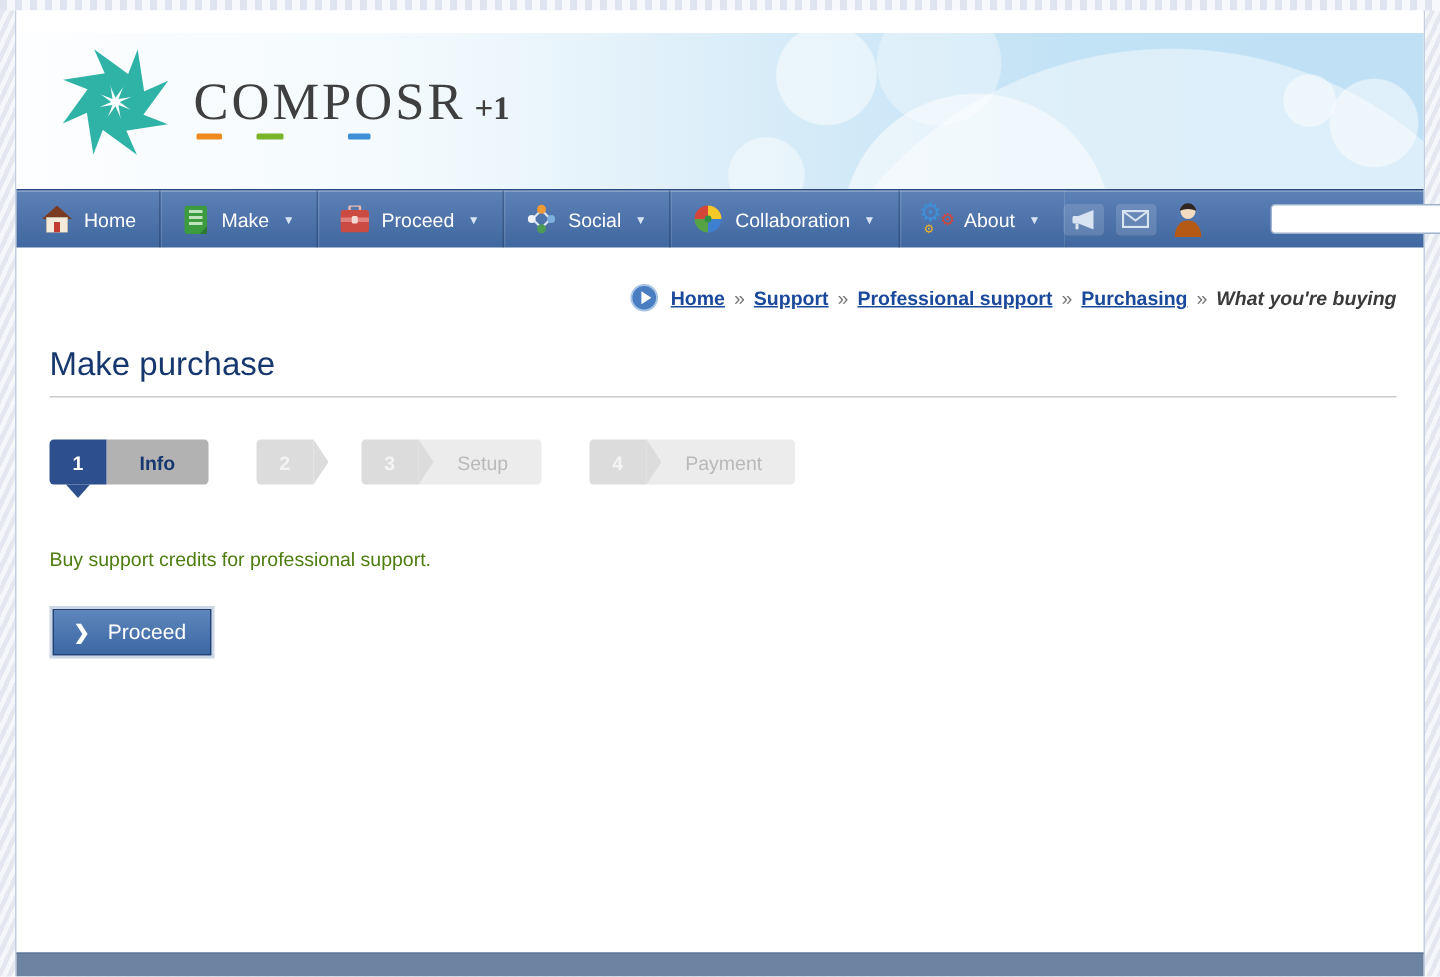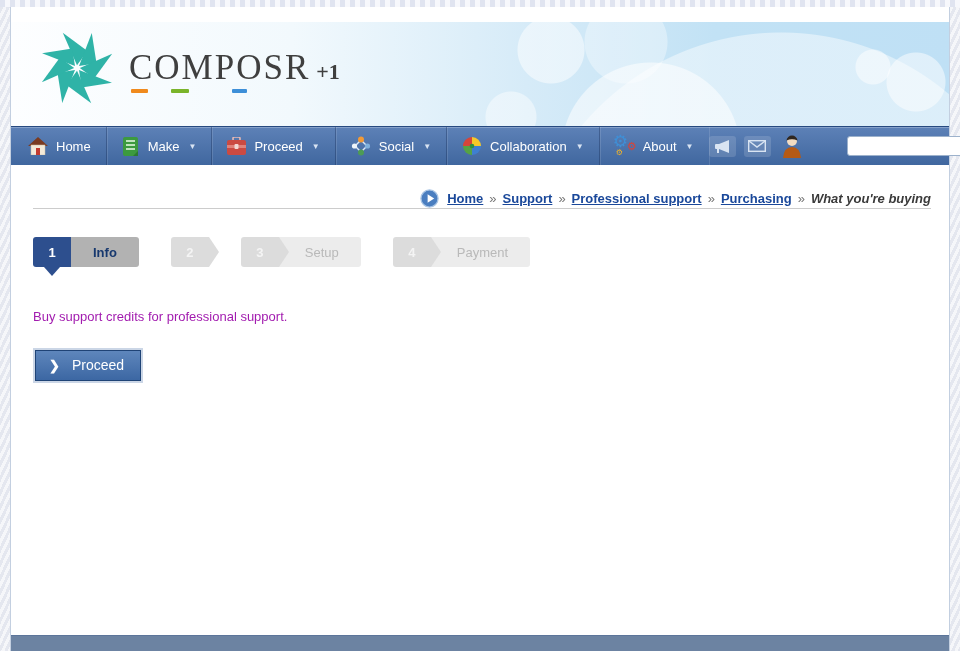--- a/index.html
+++ b/index.html
@@ -106,21 +106,21 @@
     border:8px solid transparent; border-top:9px solid #2d4f8e; border-bottom:none;
   }
   .step.inactive .step-num  { background:#dcdcdc; color:#f4f4f4; border-radius:3px 0 0 3px; z-index:1; }
   .step.inactive .step-num::after {
     content:""; position:absolute; left:100%; top:0;
     border-top:15px solid transparent; border-bottom:15px solid transparent;
     border-left:10px solid #dcdcdc;
   }
   .step.inactive .step-label { background:#ececec; color:#b9b9b9; padding-left:26px; border-radius:0 3px 3px 0; }
 
-  .description { font-size:13px; color:#a21caf; padding:42px 0 0 22px; }
+  .description { font-size:13px; color:#4d7c0f; padding:42px 0 0 22px; }
 
   .proceed-outer {
     display:inline-block; margin:24px 0 0 22px;
     border:2px solid #cbd6e6; cursor:pointer;
   }
   .proceed-btn {
     display:flex; align-items:center; gap:12px;
     padding:6px 16px 7px 13px;
     background:linear-gradient(#5e86bc,#3c67a3);
     border:1px solid #1f4376;
@@ -265,20 +265,21 @@
       <span>»</span>
       <a>Support</a>
       <span>»</span>
       <a>Professional support</a>
       <span>»</span>
       <a>Purchasing</a>
       <span>»</span>
       <span class="current">What you're buying</span>
     </div>
 
+    <h1 class="page-title">Make purchase</h1>
     <hr class="title-rule">
 
     <div class="steps">
       <div class="step active">
         <div class="step-num">1</div>
         <div class="step-label">Info</div>
       </div>
       <div class="step inactive">
         <div class="step-num">2</div>
       </div>

